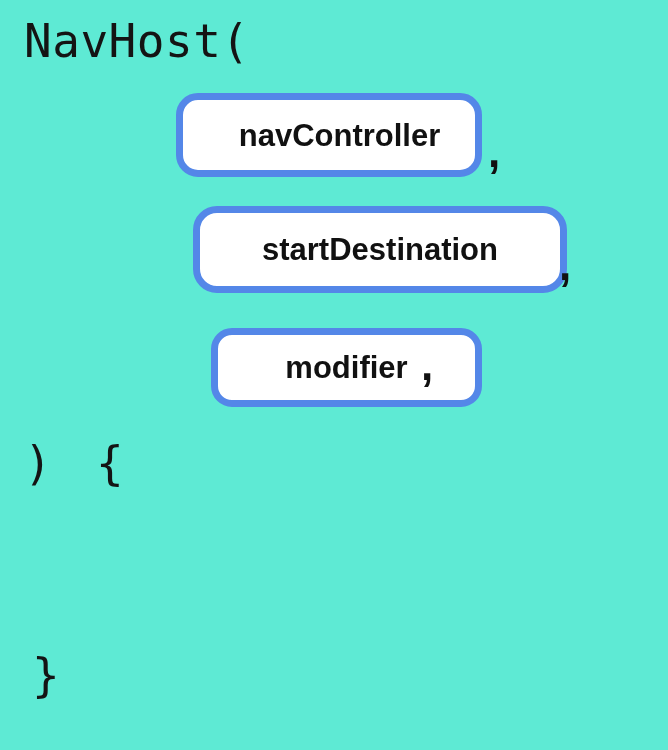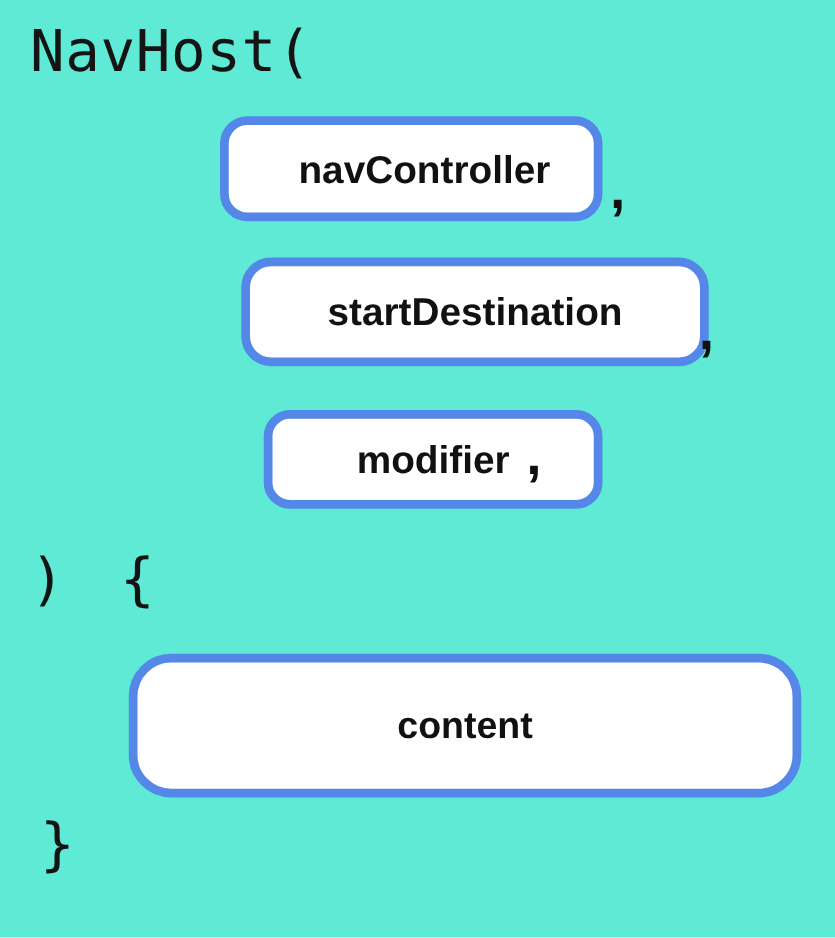--- a/index.html
+++ b/index.html
@@ -137,19 +137,16 @@
   <div class="comma" id="comma-2">,</div>
 
   <div class="pill" id="pill-modifier">
     <span class="pill-label">modifier</span>
   </div>
   <div class="comma" id="comma-3">,</div>
 
   <div class="code-token" id="tok-paren-close">)</div>
   <div class="code-token" id="tok-brace-open">{</div>
 
-  <div class="pill" id="pill-content">
-    <span class="pill-label">content</span>
-  </div>
 
   <div class="code-token" id="tok-brace-close">}</div>
 
 </div>
 
 </body></html>

